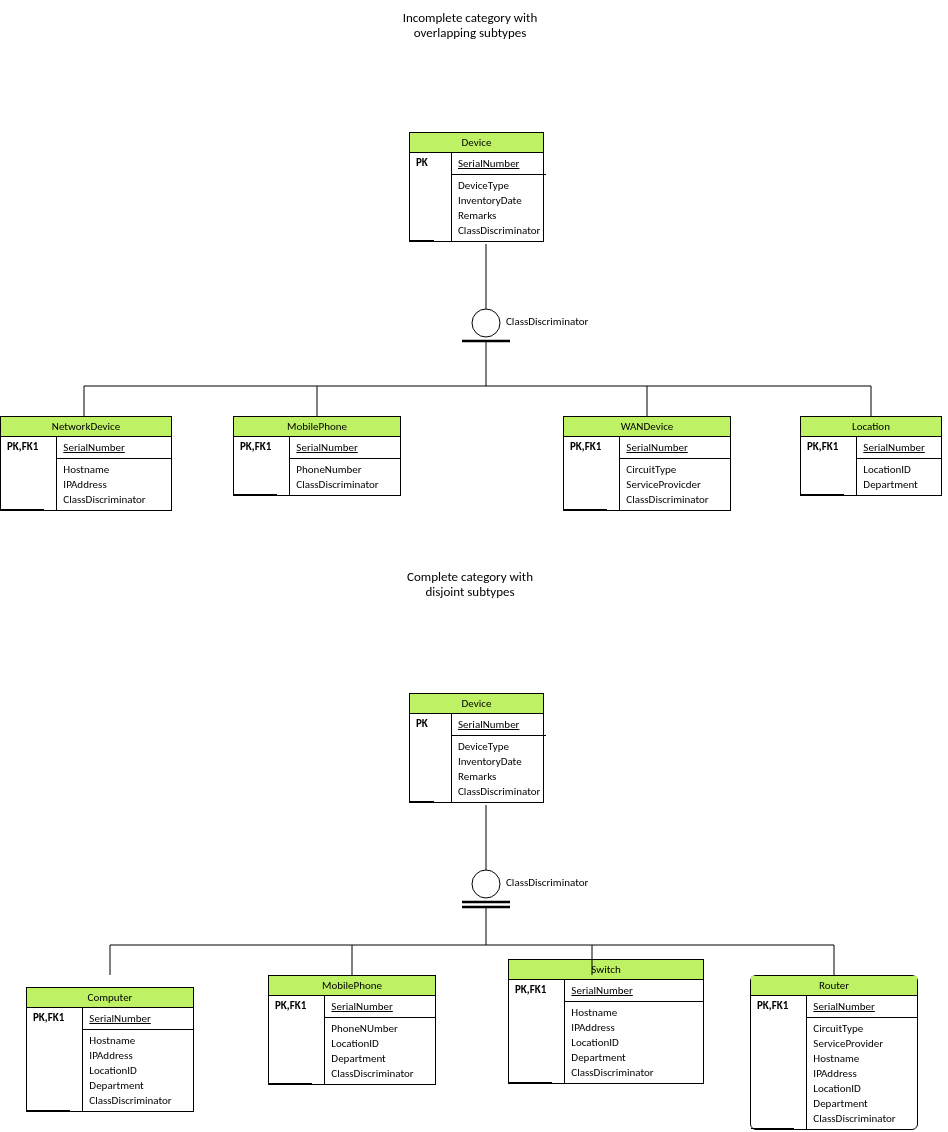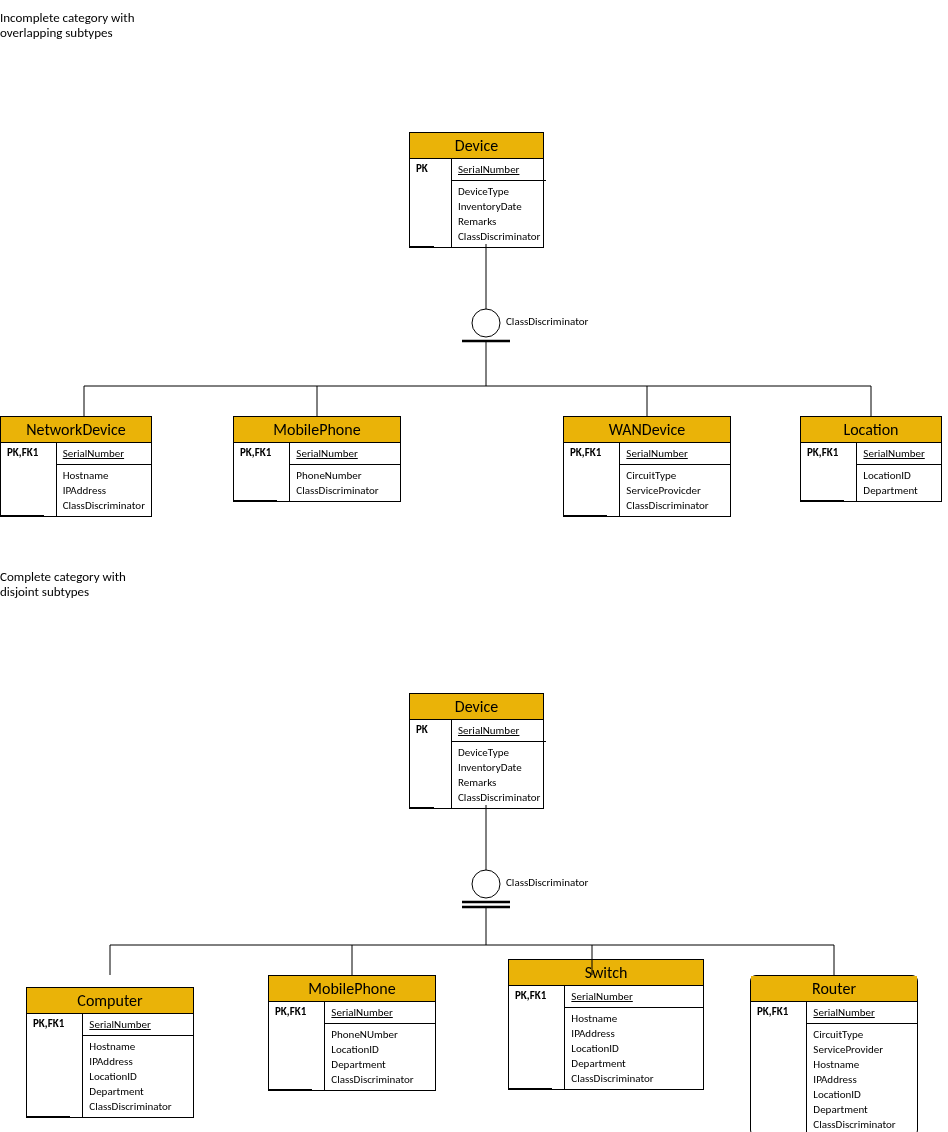--- a/index.html
+++ b/index.html
@@ -6,42 +6,43 @@
   body {
     margin: 0;
     padding: 0;
     background: #fff;
     font-family: Calibri, "Segoe UI", Arial, sans-serif;
     font-size: 12px;
     color: #000;
     width: 948px;
   }
   .section-title {
+    text-align: center;
     font-size: 13px;
     margin: 10px 8px 4px 0;
     white-space: pre-line;
   }
   .diagram {
     position: relative;
     width: 948px;
   }
 
   
   .entity {
     position: absolute;
     border: 1px solid #000;
     background: #fff;
     font-size: 11px;
   }
   .ent-title {
-    background: #eab308;
+    background: #bef264;
     border-bottom: 1px solid #000;
     text-align: center;
     padding: 3px 2px;
-    font-size: 16px;
+    font-size: 11px;
   }
   .ent-body { display: flex; }
   .ent-col-key {
     border-right: 1px solid #000;
     min-width: 42px;
     display: flex;
     flex-direction: row;
   }
   .ent-col-main {
     flex: 1;
@@ -85,21 +86,21 @@
           </div>
           <div class="ent-row-attrs">
             <span class="attr bold">DeviceType</span>
             <span class="attr bold">InventoryDate</span>
             <span class="attr">Remarks</span>
             <span class="attr bold">ClassDiscriminator</span>
           </div>
         </div>
       </div>
     </div>
-    <div class="entity" style="left: 0px; top: 372px; width: 152px;">
+    <div class="entity" style="left: 0px; top: 372px; width: 172px;">
       <div class="ent-title">NetworkDevice</div>
       <div class="ent-body">
         <div class="ent-col-key">
           <div class="ent-row-pk"><span class="pk-label">PK,FK1</span></div>
           <div class="ent-row-attrs" style="min-height: 51px;"></div>
         </div>
         <div class="ent-col-main">
           <div class="ent-row-pk">
             <span class="attr bold underline">SerialNumber</span>
           </div>

